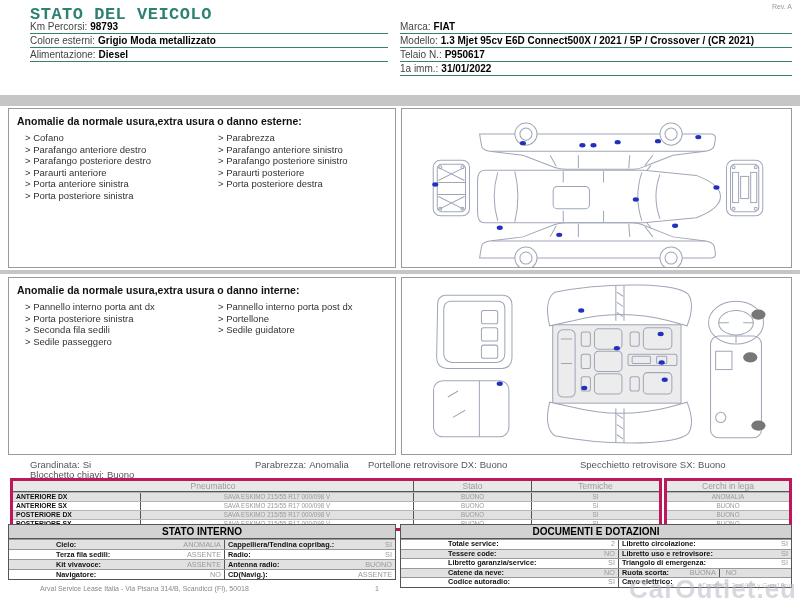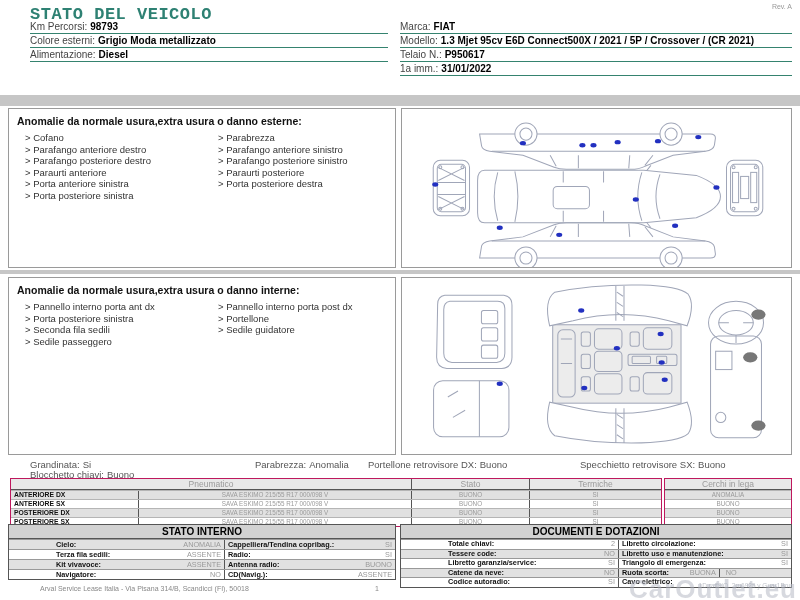--- a/index.html
+++ b/index.html
@@ -27,21 +27,21 @@
   #int-diagram{left:401px;top:277px;width:391px;height:178px;}
   .panel h3{font-size:10.5px;margin:6px 8px 5px;color:#111;}
   .cols{display:flex;font-size:9.5px;color:#333;}
   .cols ul{list-style:none;margin:0;padding:0 0 0 16px;width:50%;}
   .cols li{line-height:11.5px;white-space:nowrap;}
   .cols li::before{content:"> ";}
   
   .sum{position:absolute;font-size:9.5px;color:#555;white-space:nowrap;}
   .sum .fv{margin-left:3px;}
   
-  .grid{position:absolute;border:1px solid #be185d;box-sizing:border-box;background:#fff;}
+  .grid{position:absolute;border:3px solid #be185d;box-sizing:border-box;background:#fff;}
   #tyres{left:10px;top:478px;width:652px;}
   #cerchi{left:664px;top:478px;width:128px;}
   .g-head{display:flex;background:#e8e8e8;color:#9a9a9a;font-size:8.5px;
           line-height:10px;border-bottom:1px solid #555;}
   .g-head>div{text-align:center;box-sizing:border-box;}
   .gh1{width:401px;border-right:1px solid #555;}
   .gh2{width:118px;border-right:1px solid #555;}
   .gh3{flex:1;}
   .g-row{display:flex;height:8px;line-height:8px;border-top:1px solid #b5b5b5;}
   .g-row:first-of-type{border-top:none;}
@@ -370,35 +370,35 @@
           <span class="lbl">CD(Navig.):</span>
           <span class="val">ASSENTE</span>
         </div>
     </div>
   </div>
 
   <div id="documenti" class="tbl">
     <div class="tbl-h">DOCUMENTI E DOTAZIONI</div>
     <div class="t-row">
       <div class="half">
-          <span class="lbl">Totale chiavi:</span>
+          <span class="lbl">Totale service:</span>
           <span class="val">2</span>
         </div>
       <div class="half">
           <span class="lbl">Libretto circolazione:</span>
           <span class="val">SI</span>
         </div>
     </div>
     <div class="t-row alt">
       <div class="half">
           <span class="lbl">Tessere code:</span>
           <span class="val">NO</span>
         </div>
       <div class="half">
-          <span class="lbl">Libretto uso e manutenzione:</span>
+          <span class="lbl">Libretto uso e retrovisore:</span>
           <span class="val">SI</span>
         </div>
     </div>
     <div class="t-row">
       <div class="half">
           <span class="lbl">Libretto garanzia/service:</span>
           <span class="val">SI</span>
         </div>
       <div class="half">
           <span class="lbl">Triangolo di emergenza:</span>

